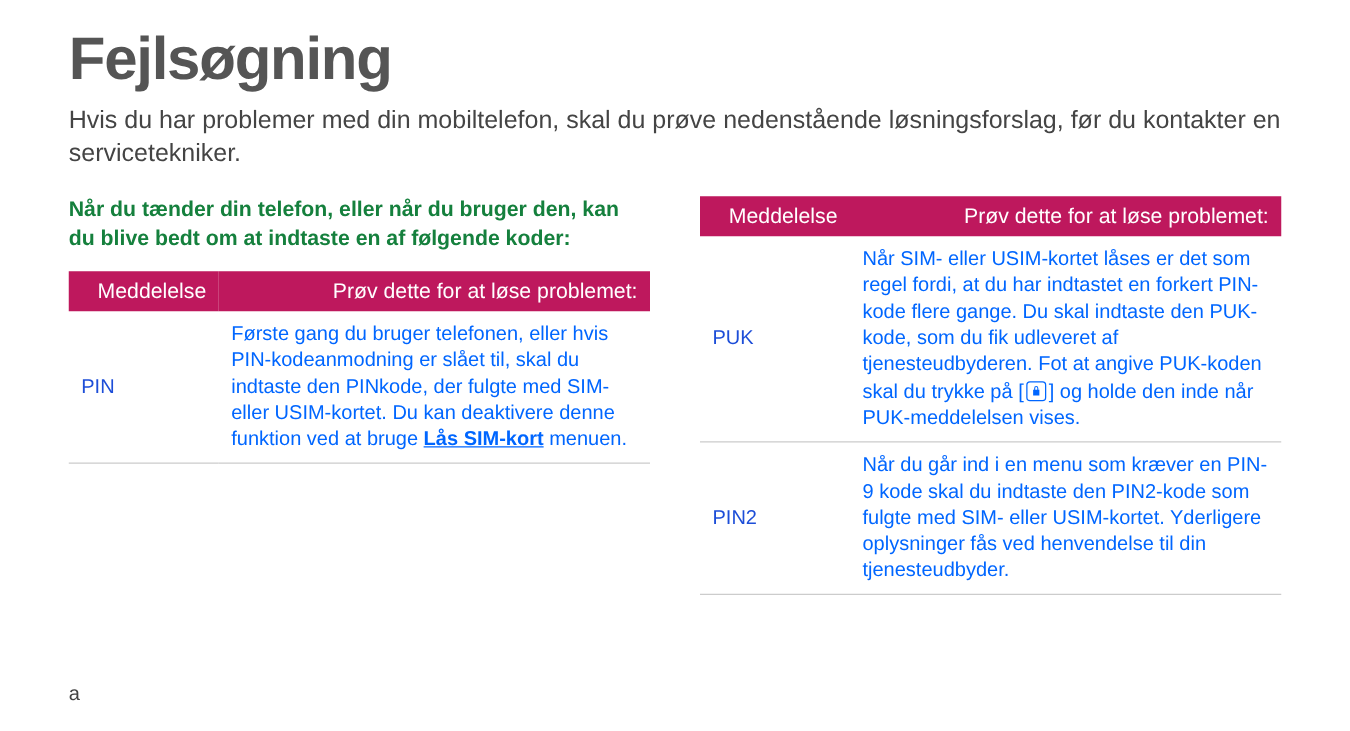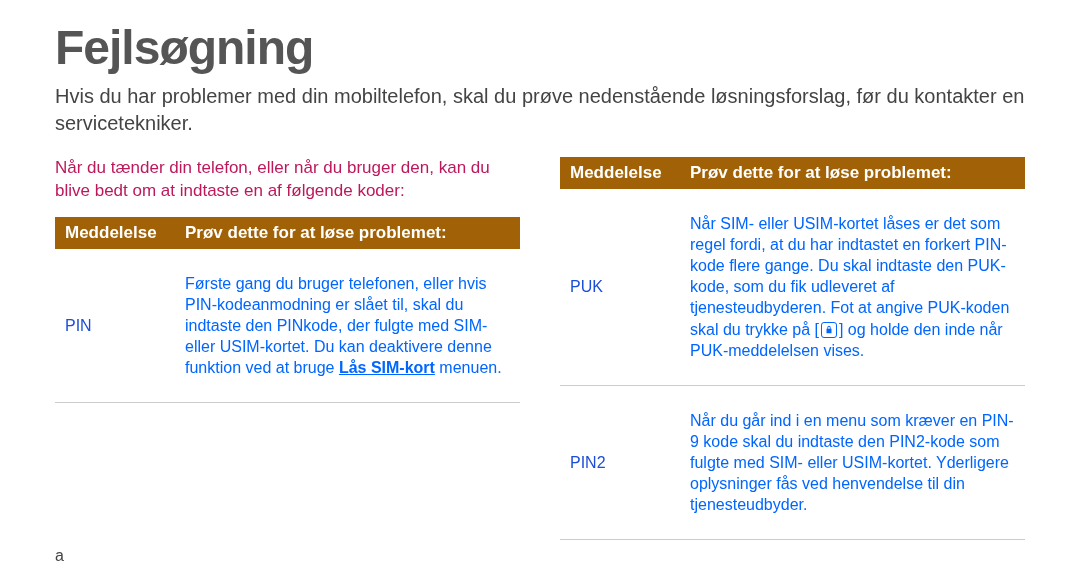--- a/index.html
+++ b/index.html
@@ -29,44 +29,44 @@
       line-height: 1.35;
     }
     .columns {
       display: flex;
       gap: 40px;
     }
     .col {
       flex: 1;
     }
     .section-heading {
-      color: #be185d;
+      color: #15803d;
       font-size: 17px;
-      font-weight: normal;
+      font-weight: bold;
       line-height: 1.35;
       margin-bottom: 14px;
     }
     table {
       width: 100%;
       border-collapse: collapse;
       font-size: 16px;
     }
     th {
-      background: #a16207;
+      background: #be185d;
       color: #ffffff;
-      text-align: left;
+      text-align: right;
       padding: 6px 10px;
-      font-weight: bold;
+      font-weight: normal;
       font-size: 17px;
     }
     th.col1 {
       width: 120px;
     }
     td {
-      padding: 24px 10px;
+      padding: 8px 10px;
       vertical-align: middle;
       border-bottom: 1px solid #ccc;
       color: #0066ff;
       line-height: 1.32;
       font-size: 16px;
     }
     td.label {
       color: #1d4ed8;
       vertical-align: middle;
     }

